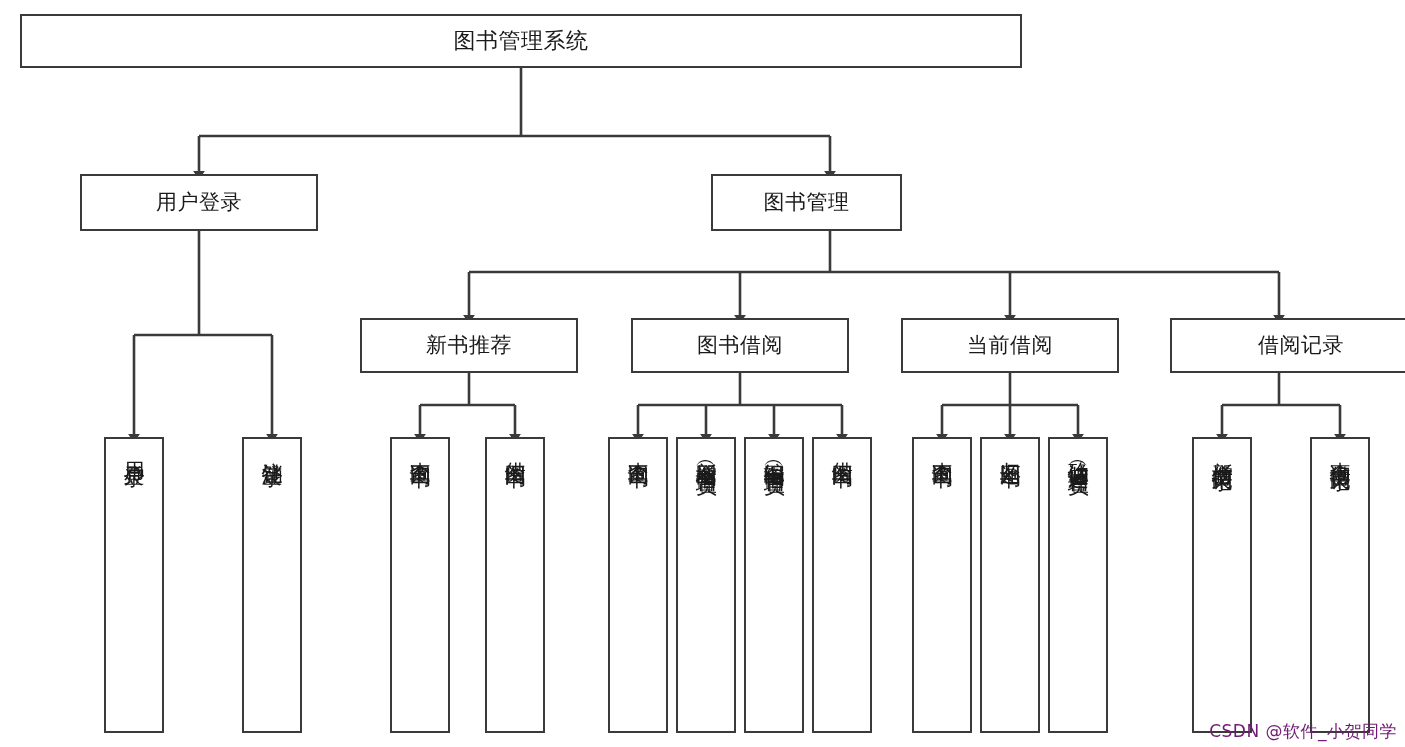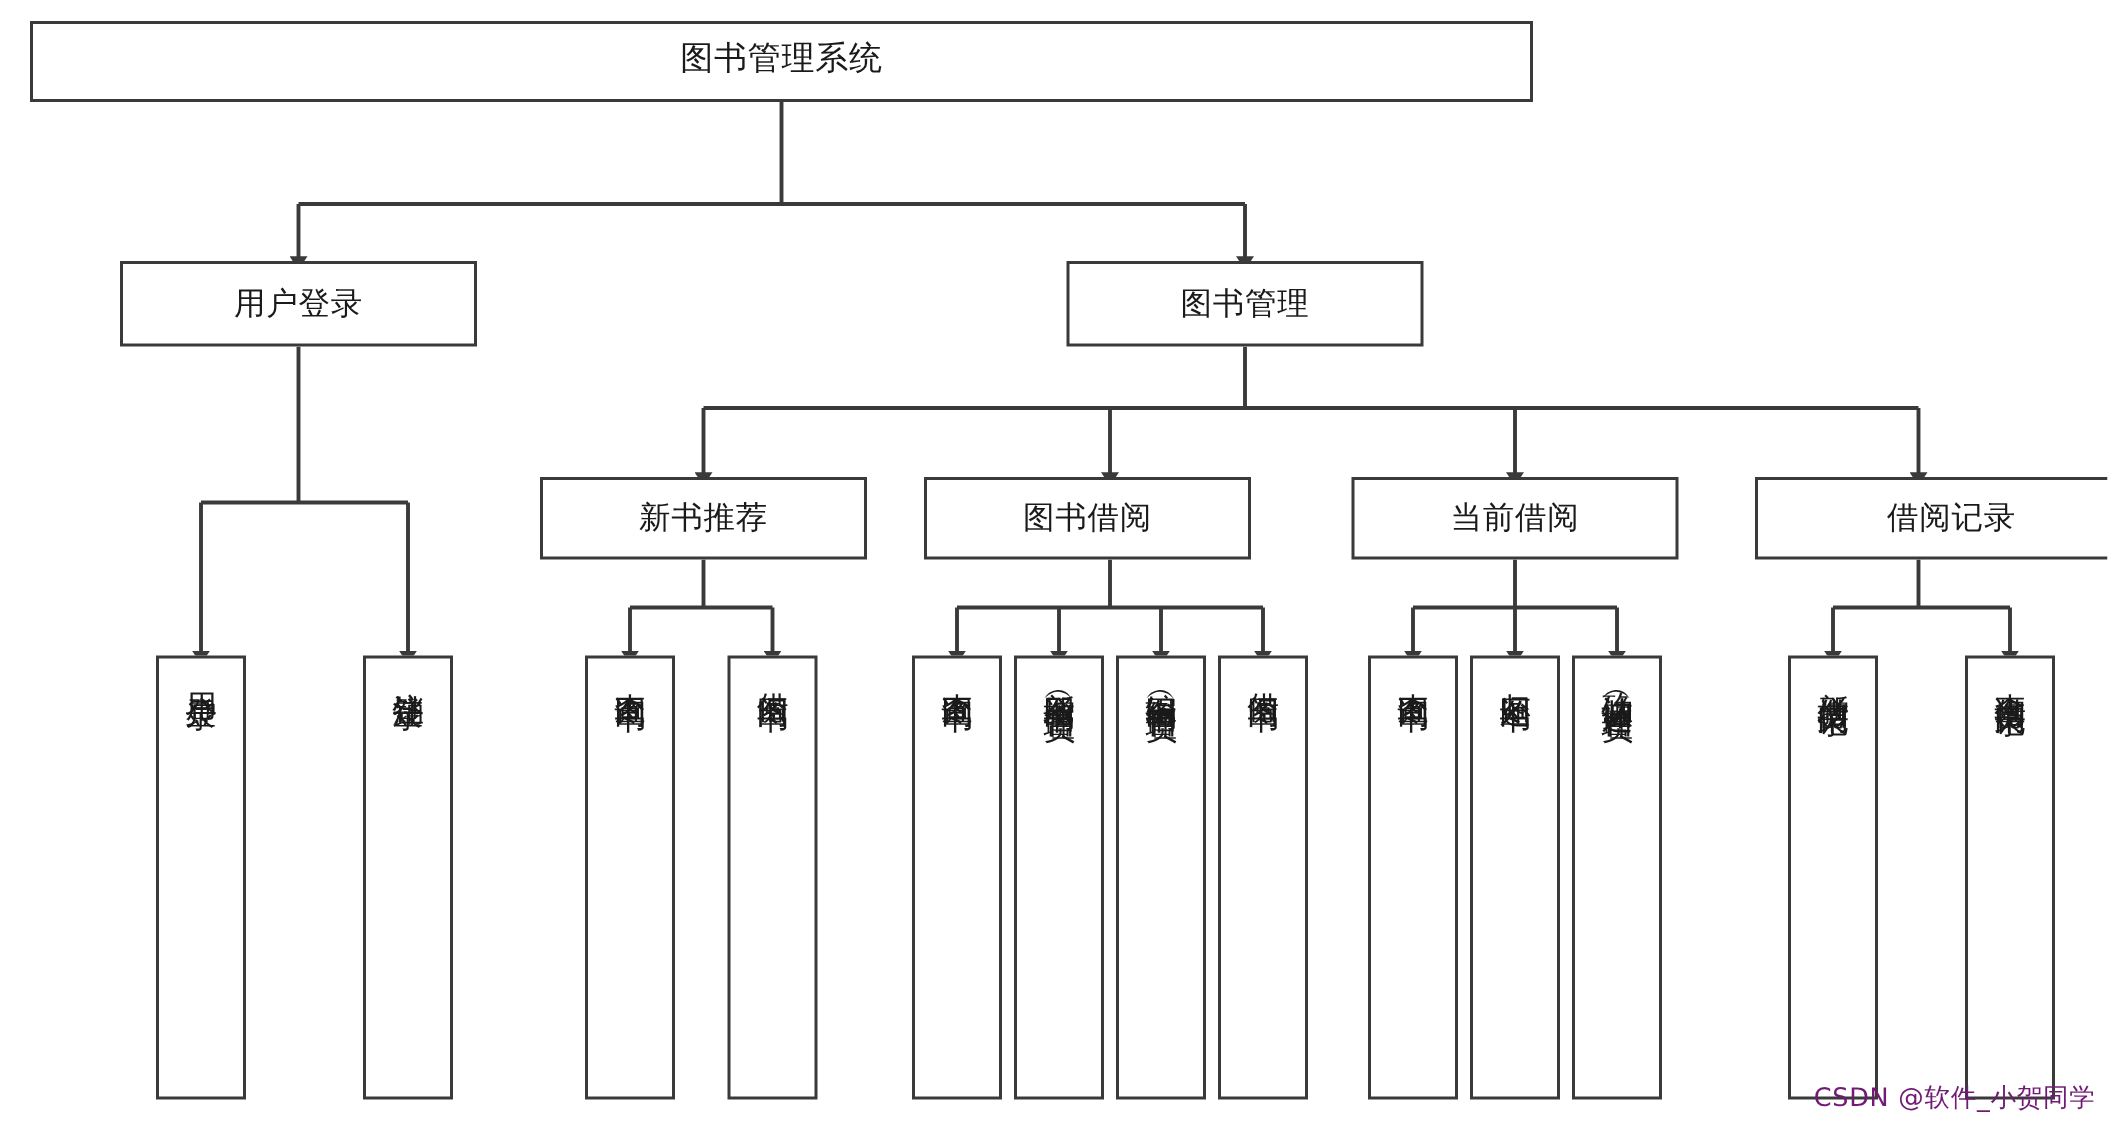--- a/index.html
+++ b/index.html
@@ -113,37 +113,37 @@
         <line x1="942" y1="405" x2="942" y2="436" marker-end="url(#arrowhead)"></line>
         <line x1="1010" y1="405" x2="1010" y2="436" marker-end="url(#arrowhead)"></line>
         <line x1="1078" y1="405" x2="1078" y2="436" marker-end="url(#arrowhead)"></line>
         <line x1="1279" y1="373" x2="1279" y2="405"></line>
         <line x1="1222" y1="405" x2="1340" y2="405"></line>
         <line x1="1222" y1="405" x2="1222" y2="436" marker-end="url(#arrowhead)"></line>
         <line x1="1340" y1="405" x2="1340" y2="436" marker-end="url(#arrowhead)"></line>
       </g>
   </svg>
 
-  <div class="node horizontal" id="node-root" style="left: 20px; top: 14px; width: 1002px; height: 54px; font-family: Liberation Mono, monospace;">
+  <div class="node horizontal" id="node-root" style="left: 20px; top: 14px; width: 1002px; height: 54px;">
     <span class="node-label">图书管理系统</span>
   </div>
 
   <div id="level1-container">
       <div class="node horizontal" style="left: 80px; top: 174px; width: 238px; height: 57px;">
         <span class="node-label">用户登录</span>
       </div>
-      <div class="node horizontal" style="left: 711px; top: 174px; width: 238px; height: 57px;">
+      <div class="node horizontal" style="left: 711px; top: 174px; width: 191px; height: 57px;">
         <span class="node-label">图书管理</span>
       </div>
     </div>
   <div id="level2-container">
       <div class="node horizontal" style="left: 360px; top: 318px; width: 218px; height: 55px;">
         <span class="node-label">新书推荐</span>
       </div>
-      <div class="node horizontal" style="left: 616px; top: 318px; width: 218px; height: 55px;">
+      <div class="node horizontal" style="left: 631px; top: 318px; width: 218px; height: 55px;">
         <span class="node-label">图书借阅</span>
       </div>
       <div class="node horizontal" style="left: 901px; top: 318px; width: 218px; height: 55px;">
         <span class="node-label">当前借阅</span>
       </div>
       <div class="node horizontal" style="left: 1170px; top: 318px; width: 262px; height: 55px;">
         <span class="node-label">借阅记录</span>
       </div>
     </div>
   <div id="level3-container">

